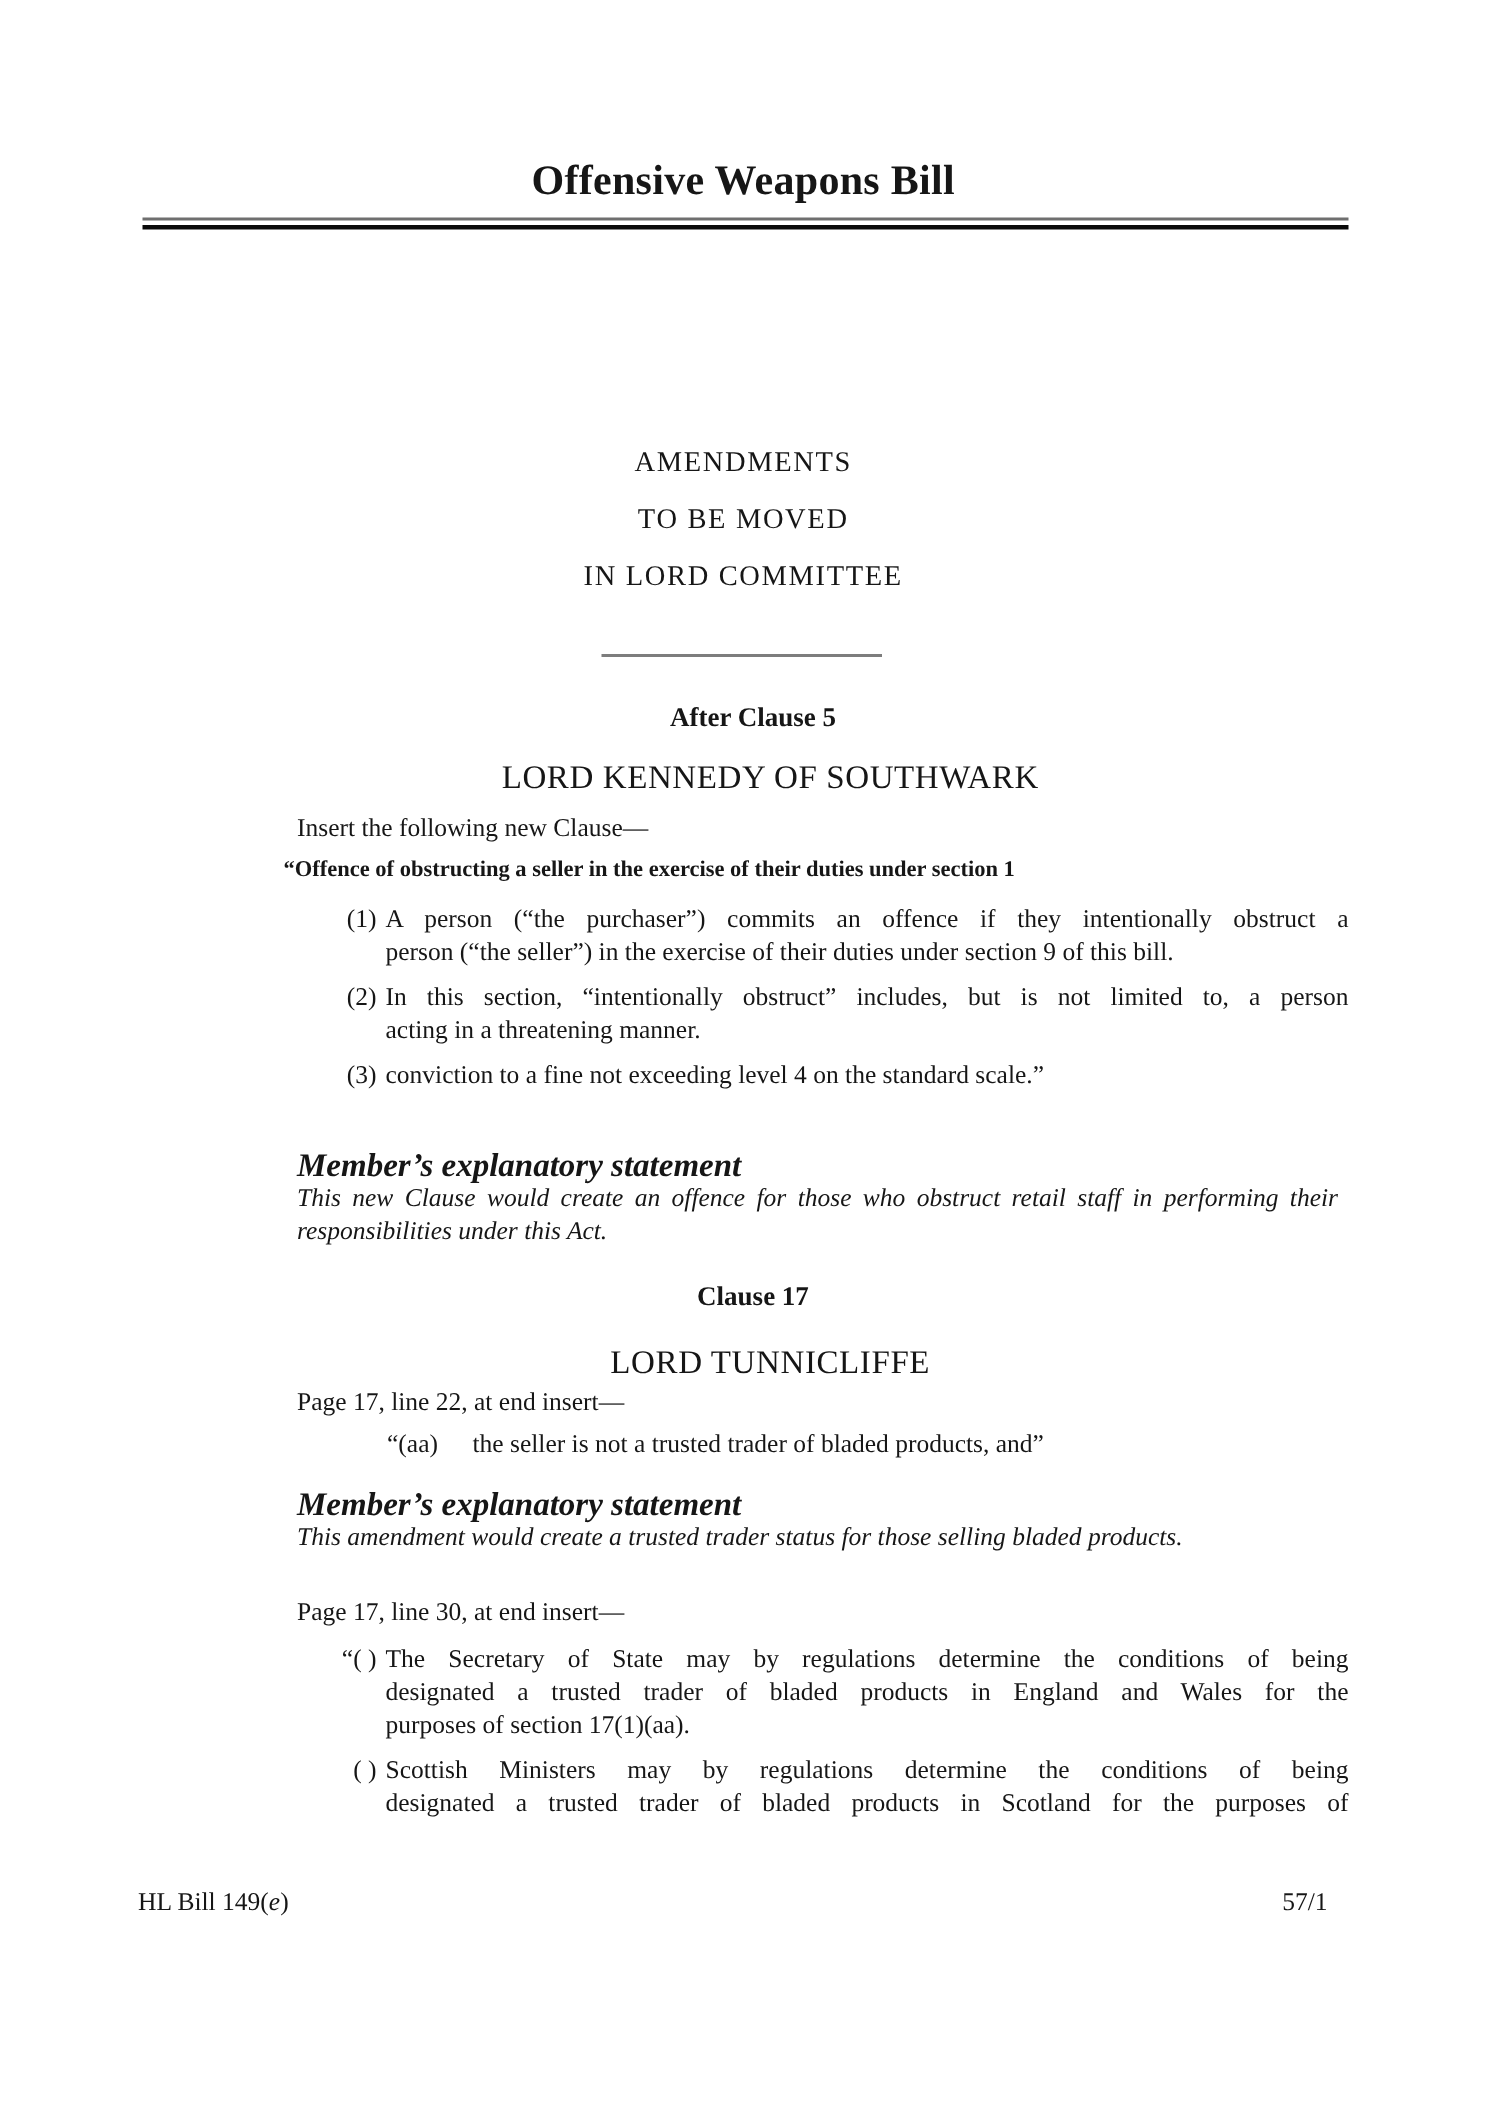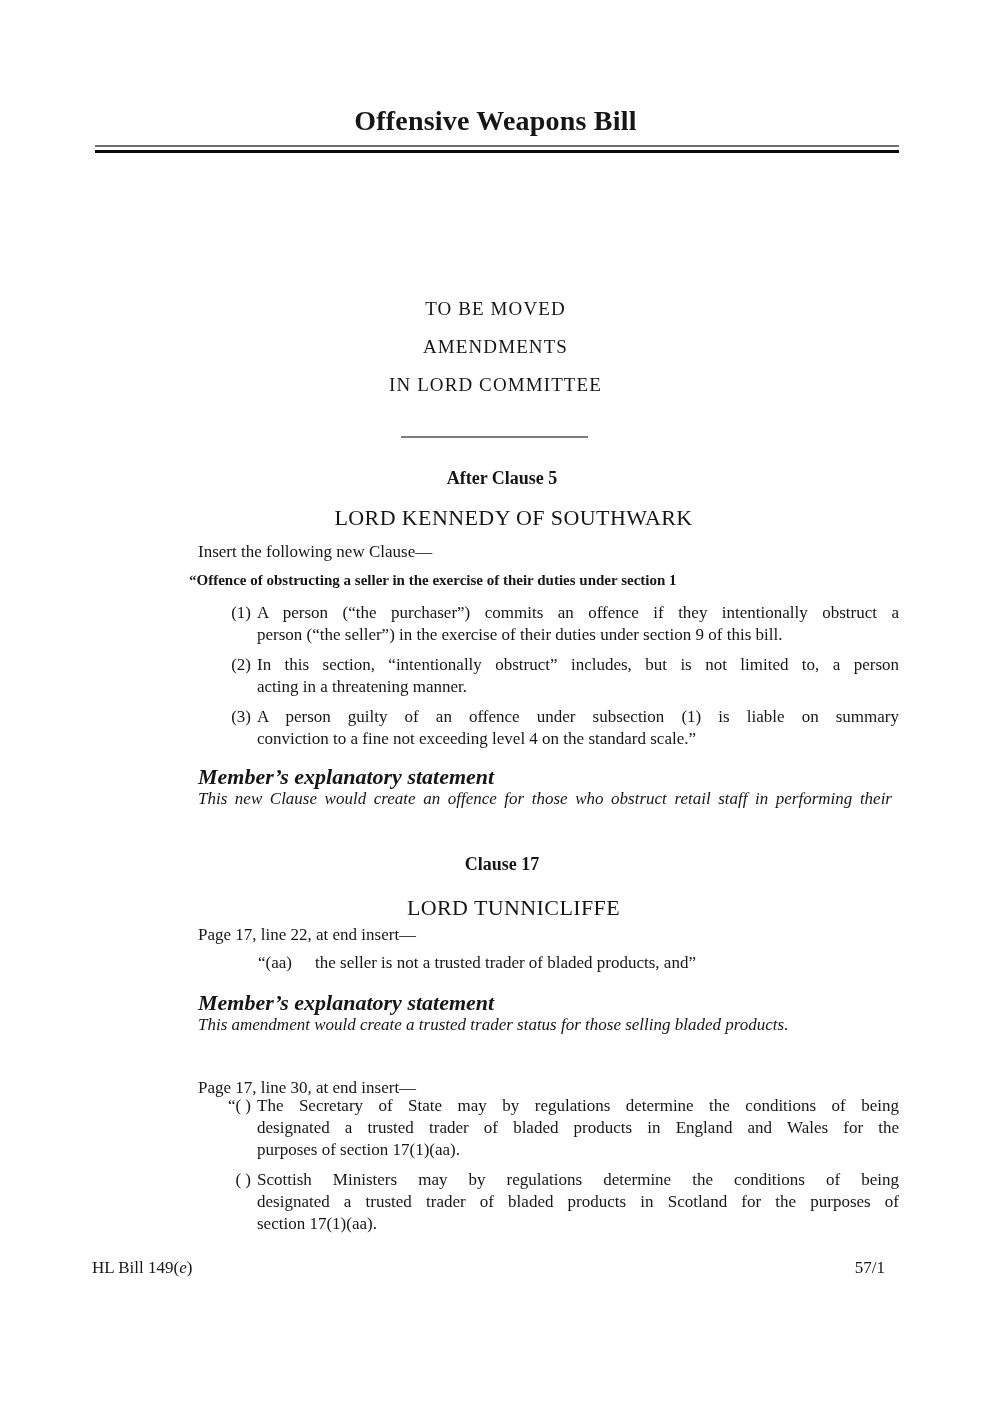--- a/index.html
+++ b/index.html
@@ -44,35 +44,35 @@
   .sec1-expl-text { top:788px; }
 
   .sec2-heading { top:853px; }
   .sec2-mover { top:897px; }
   .sec2-instruction { top:924px; }
   .quoted-row { top:952px; left:258px; right:94px; display:flex; }
   .quoted-marker { flex:0 0 47px; white-space:pre; margin-right:10px; }
   .sec2-expl-label { top:992px; }
   .sec2-expl-text { top:1014px; }
 
-  .sec3-instruction { top:1064px;margin-top:13px; }
+  .sec3-instruction { top:1064px; }
   .sec3-items { top:1095px; }
 
   .footer-left { top:1257px; left:92px; }
   .footer-right { top:1257px; right:106px; }
 </style>
 </head>
 <body>
 
 <div class="abs center bill-title">Offensive Weapons Bill</div>
 <div class="abs title-rule"></div>
 
 <div class="abs center doc-type">
+  <div>AMENDMENTS</div>
   <div>TO BE MOVED</div>
-  <div>AMENDMENTS</div>
   <div>IN LORD COMMITTEE</div>
 </div>
 
 <div class="abs separator"></div>
 
 <div class="abs center section-heading sec1-heading">After Clause 5</div>
 <div class="abs center mover sec1-mover">LORD KENNEDY OF SOUTHWARK</div>
 <div class="abs body-left sec1-instruction">Insert the following new Clause—</div>
 <div class="abs clause-title">“Offence of obstructing a seller in the exercise of their duties under section 1</div>
 
@@ -87,29 +87,29 @@
   <div class="item">
     <div class="marker">(2)</div>
     <div class="itext">
       <div class="jline">In this section, “intentionally obstruct” includes, but is not limited to, a person</div>
       <div>acting in a threatening manner.</div>
     </div>
   </div>
   <div class="item">
     <div class="marker">(3)</div>
     <div class="itext">
-      <div class="jline">A person guilty of an offence under subsection (1) is liable on summary</div>
       <div>conviction to a fine not exceeding level 4 on the standard scale.”</div>
     </div>
   </div>
 </div>
 
 <div class="abs body-left expl-label sec1-expl-label">Member’s explanatory statement</div>
 <div class="abs expl-text sec1-expl-text" style="left:198px;">
   <div class="jline">This new Clause would create an offence for those who obstruct retail staff in performing their</div>
+  <div>responsibilities under this Act.</div>
 </div>
 
 <div class="abs center section-heading sec2-heading">Clause 17</div>
 <div class="abs center mover sec2-mover">LORD TUNNICLIFFE</div>
 <div class="abs body-left sec2-instruction">Page 17, line 22, at end insert—</div>
 
 <div class="abs quoted-row">
   <div class="quoted-marker">“(aa)</div>
   <div>the seller is not a trusted trader of bladed products, and”</div>
 </div>
@@ -128,19 +128,18 @@
       <div class="jline">The Secretary of State may by regulations determine the conditions of being</div>
       <div class="jline">designated a trusted trader of bladed products in England and Wales for the</div>
       <div>purposes of section 17(1)(aa).</div>
     </div>
   </div>
   <div class="item">
     <div class="marker">( )</div>
     <div class="itext">
       <div class="jline">Scottish Ministers may by regulations determine the conditions of being</div>
       <div class="jline">designated a trusted trader of bladed products in Scotland for the purposes of</div>
-      <div>section 17(1)(aa).</div>
     </div>
   </div>
 </div>
 
 <div class="abs footer-left"><span>HL Bill 149(</span><i>e</i><span>)</span></div>
 <div class="abs footer-right">57/1</div>
 
 </body></html>

